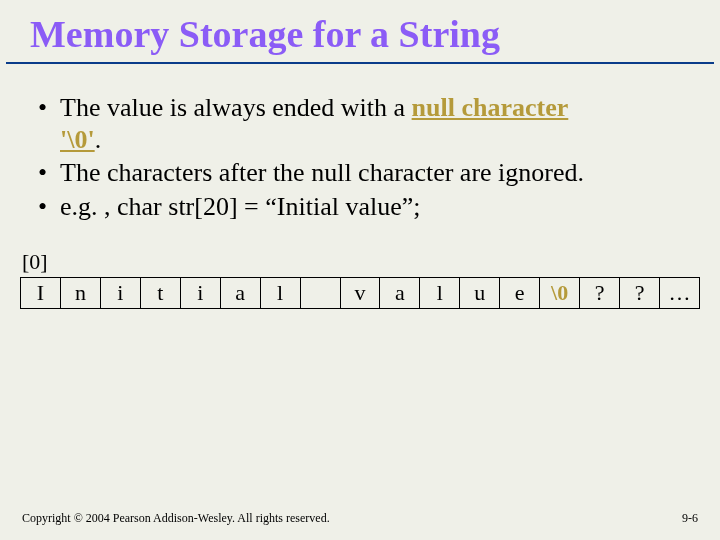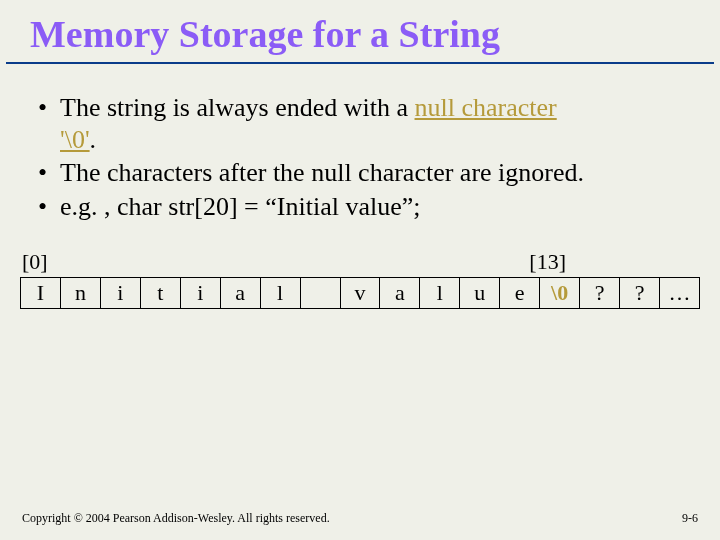--- a/index.html
+++ b/index.html
@@ -34,21 +34,21 @@
     margin-bottom: 2px;
   }
   .bullet-list li::before {
     content: "•";
     position: absolute;
     left: 2px;
     top: 0;
   }
   .emph {
     color: #b59a3a;
-    font-weight: normal;
+    font-weight: bold;
     text-align: right;
   }
   .olive {
     color: #b59a3a;
     font-weight: bold;
   }
   .emph-inner {
     text-decoration: underline;
   }
   .array-block {
@@ -96,32 +96,31 @@
   }
 </style>
 </head>
 <body>
 
 <div class="title">Memory Storage for a String</div>
 
 <div class="content">
   <ul class="bullet-list">
     <li>
-      <span>The string is always ended with a </span><span class="emph"><span class="emph-inner">null character</span></span><br>
+      <span>The value is always ended with a </span><span class="emph"><span class="emph-inner">null character</span></span><br>
       <span class="emph"><span class="emph-inner">'\0'</span></span><span>. </span>
     </li>
     <li>The characters after the null character are ignored.</li>
     <li>e.g. , char str[20] = “Initial value”;</li>
   </ul>
 </div>
 
 <div class="array-block">
   <div class="idx-row">
     <div class="idx-left">[0]</div>
-    <div class="idx-right">[13]</div>
   </div>
   <div class="cell-row">
     <div class="cell">I</div>
     <div class="cell">n</div>
     <div class="cell">i</div>
     <div class="cell">t</div>
     <div class="cell">i</div>
     <div class="cell">a</div>
     <div class="cell">l</div>
     <div class="cell"></div>

